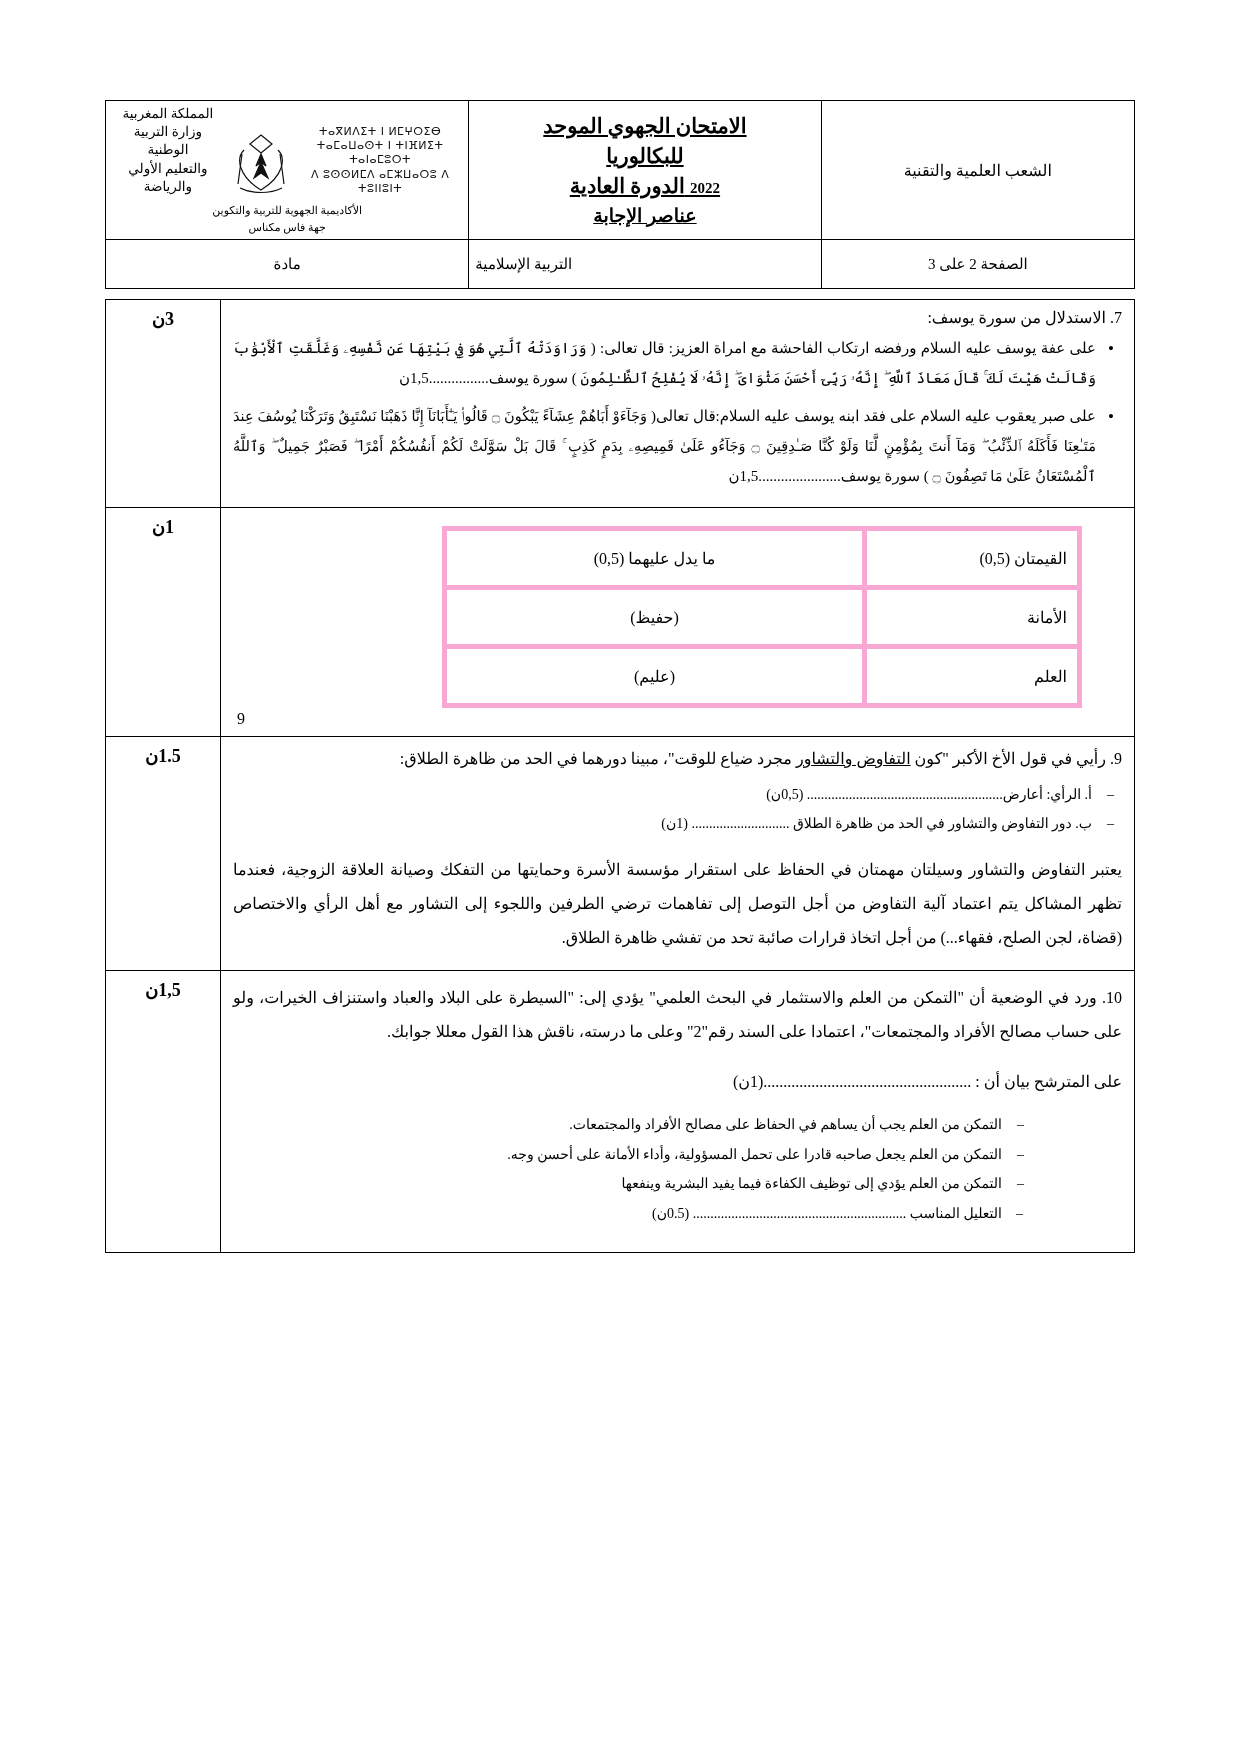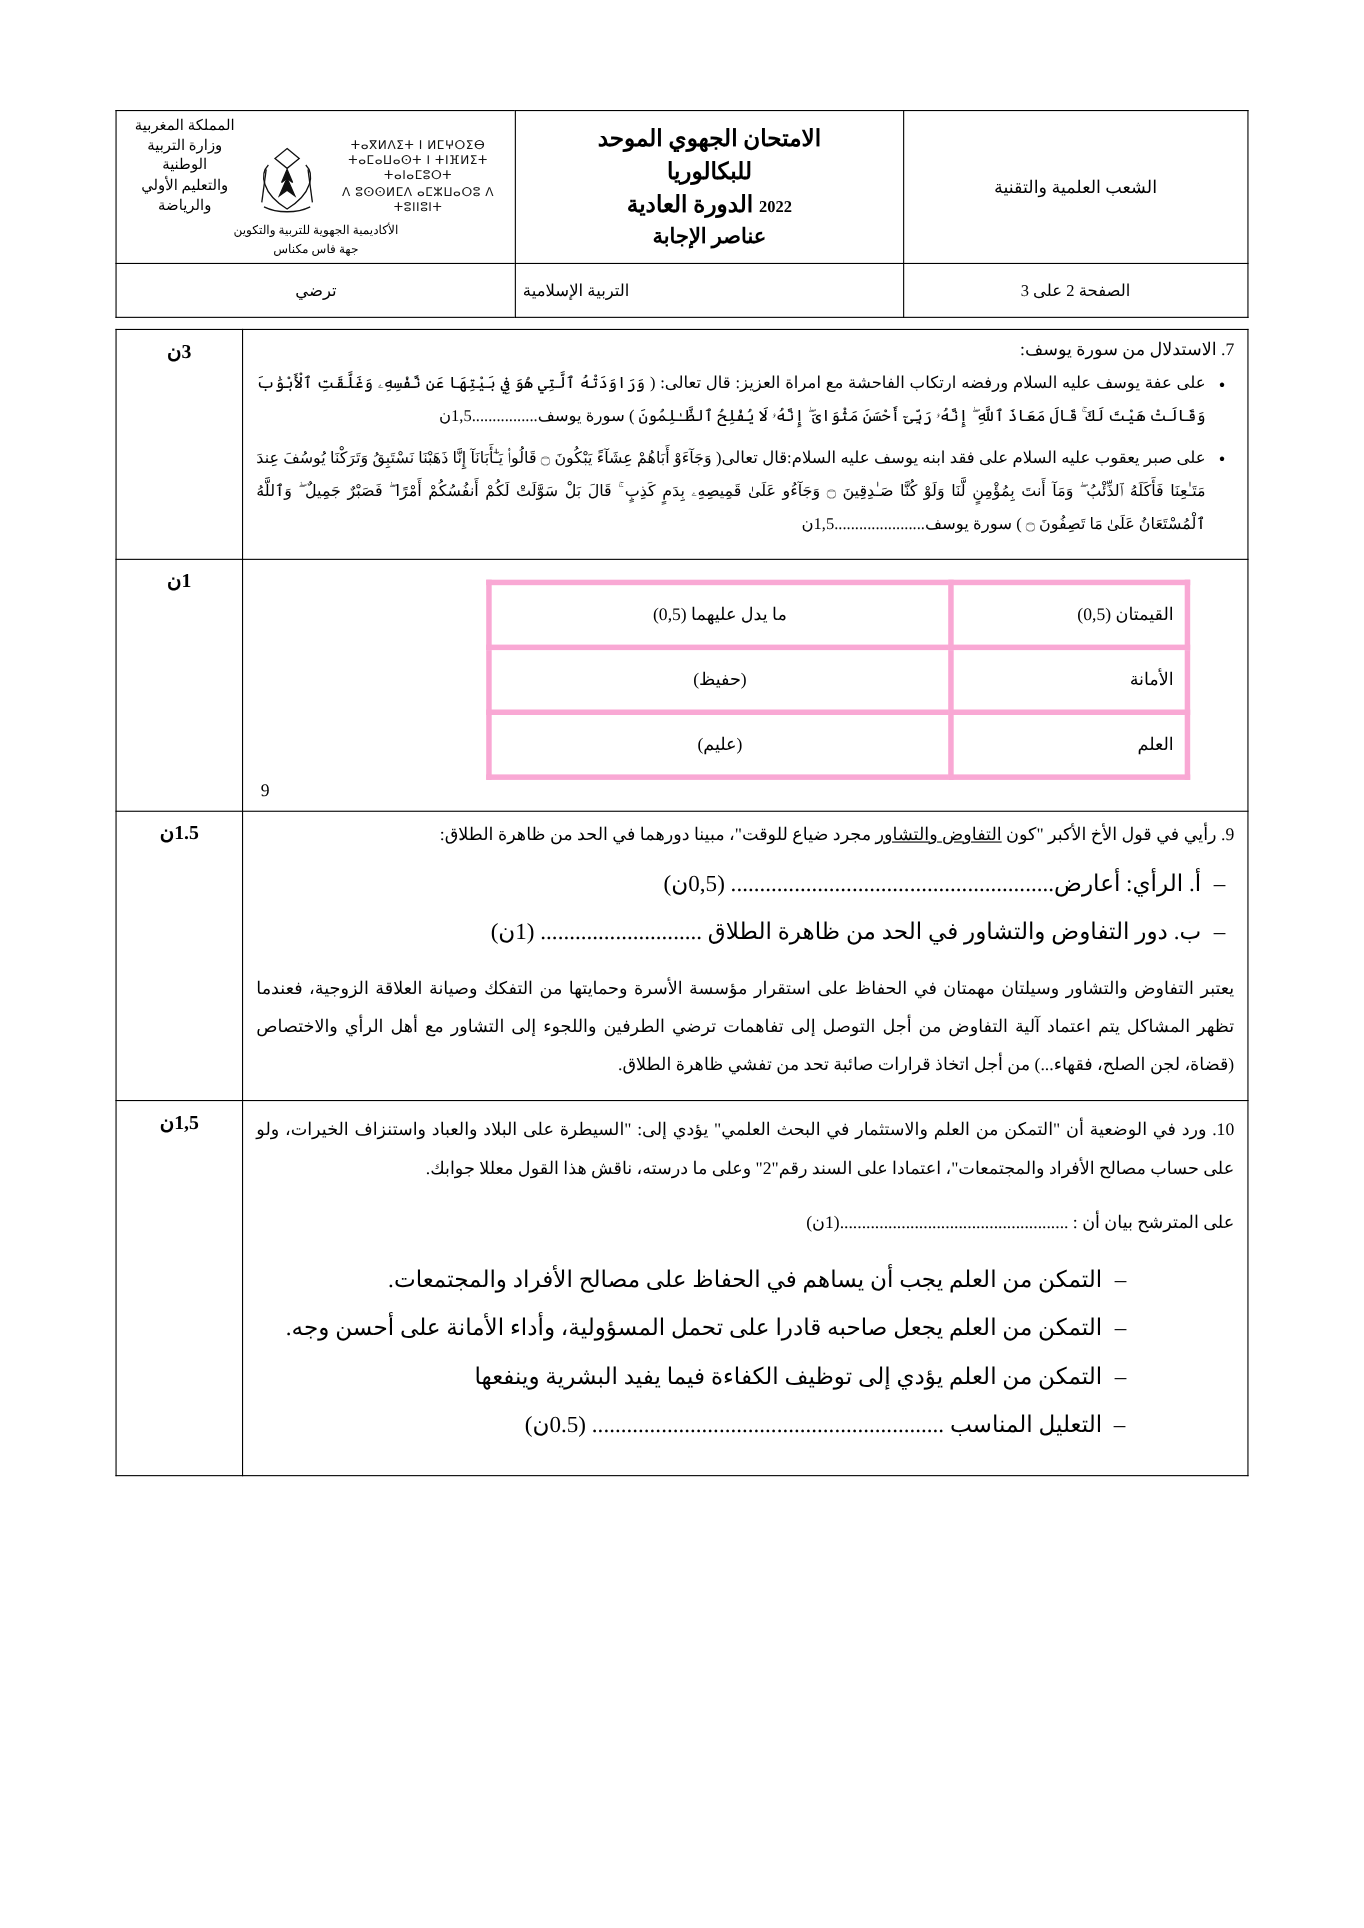--- a/index.html
+++ b/index.html
@@ -76,20 +76,21 @@
   .acad {
     font-size: 11px;
     line-height: 1.5;
     text-align: center;
     padding-top: 6px;
   }
   .exam-title {
     font-size: 21px;
     font-weight: bold;
     line-height: 1.45;
+    text-decoration: underline;
   }
   .exam-title .small {
     font-size: 15px;
     font-weight: bold;
   }
   .exam-sub {
     font-size: 19px;
     font-weight: bold;
   }
   .branch {
@@ -168,21 +169,21 @@
   table.inner td.col-r { width: 190px; text-align: right; }
   table.inner td.col-l { text-align: center; }
 
   .dashlist {
     list-style: none;
     margin: 6px 0;
     padding: 0 34px 0 0;
   }
   .dashlist > li {
     position: relative;
-    font-size: 21px;
+    font-size: 14px;
     line-height: 2.1;
   }
   .dashlist > li::before {
     content: "\2013";
     position: absolute;
     right: -22px;
   }
   .para {
     font-size: 16px;
     line-height: 2.15;
@@ -250,21 +251,21 @@
         </div>
         <div class="acad">
           <div>الأكاديمية الجهوية للتربية والتكوين</div>
           <div>جهة فاس مكناس</div>
         </div>
       </td>
     </tr>
     <tr class="row2">
       <td class="page-num">الصفحة 2 على 3</td>
       <td class="val-mada">التربية الإسلامية</td>
-      <td class="lbl-mada">ترضي</td>
+      <td class="lbl-mada">مادة</td>
     </tr>
   </tbody>
     </table>
 
   <table class="body">
 
     <tbody>
         <tr>
       <td>
         <div class="q-head">

